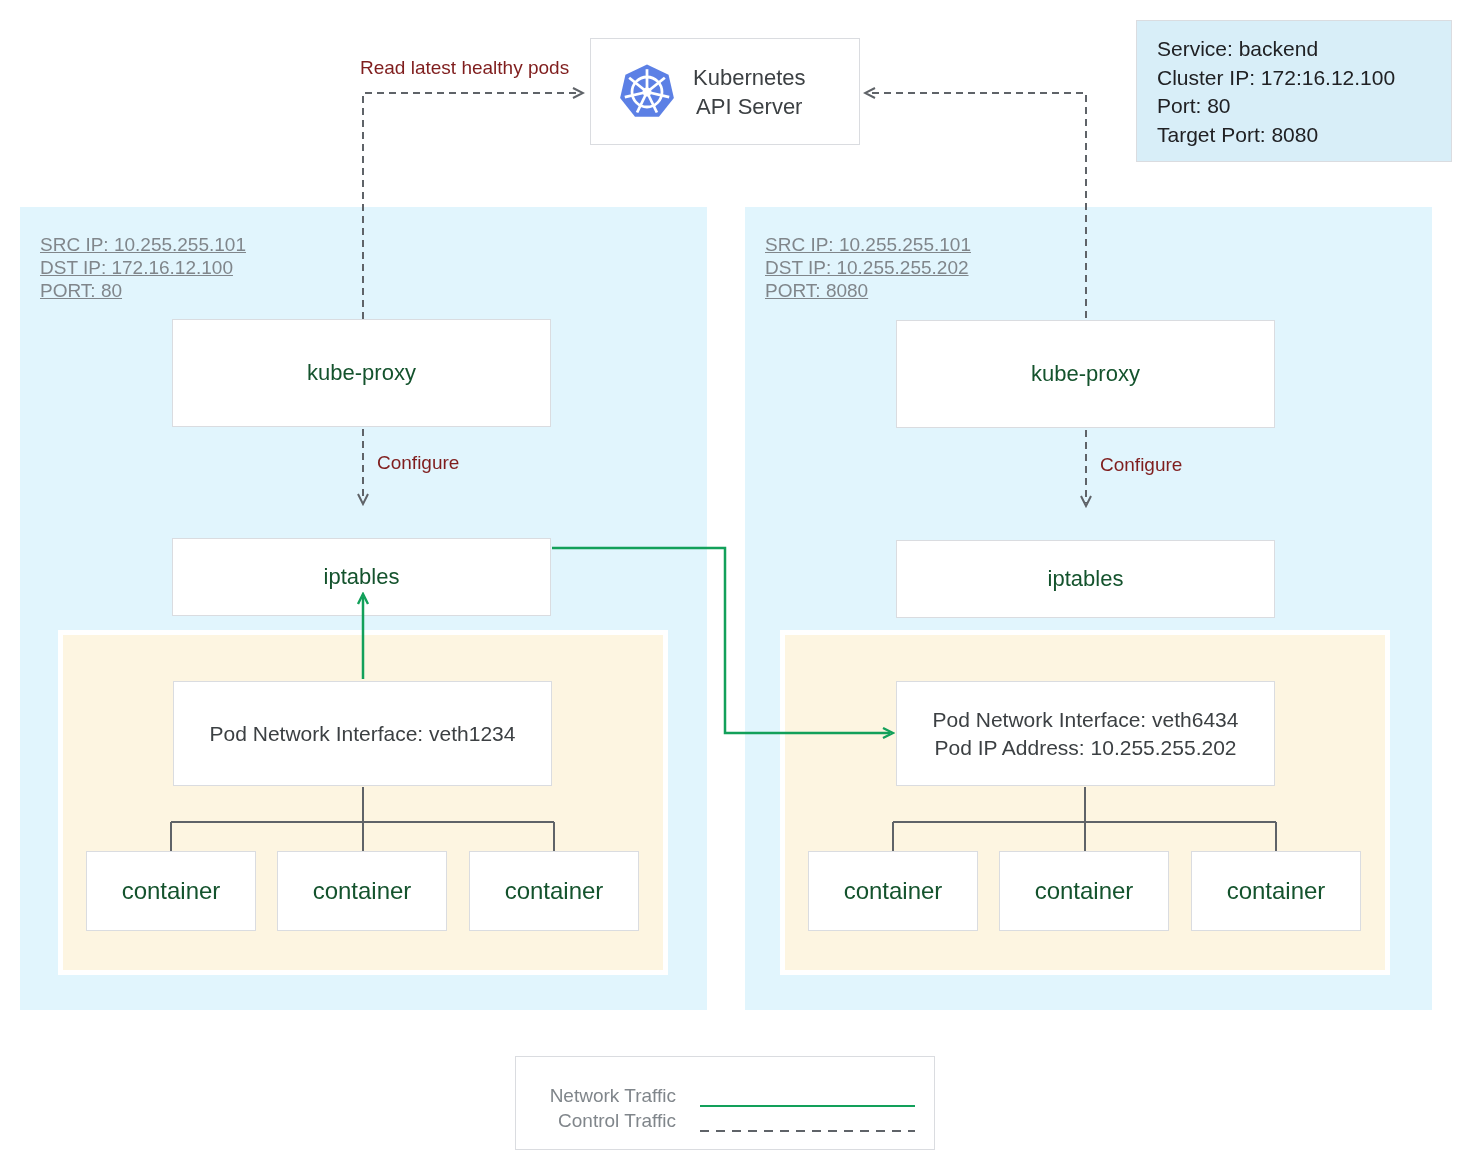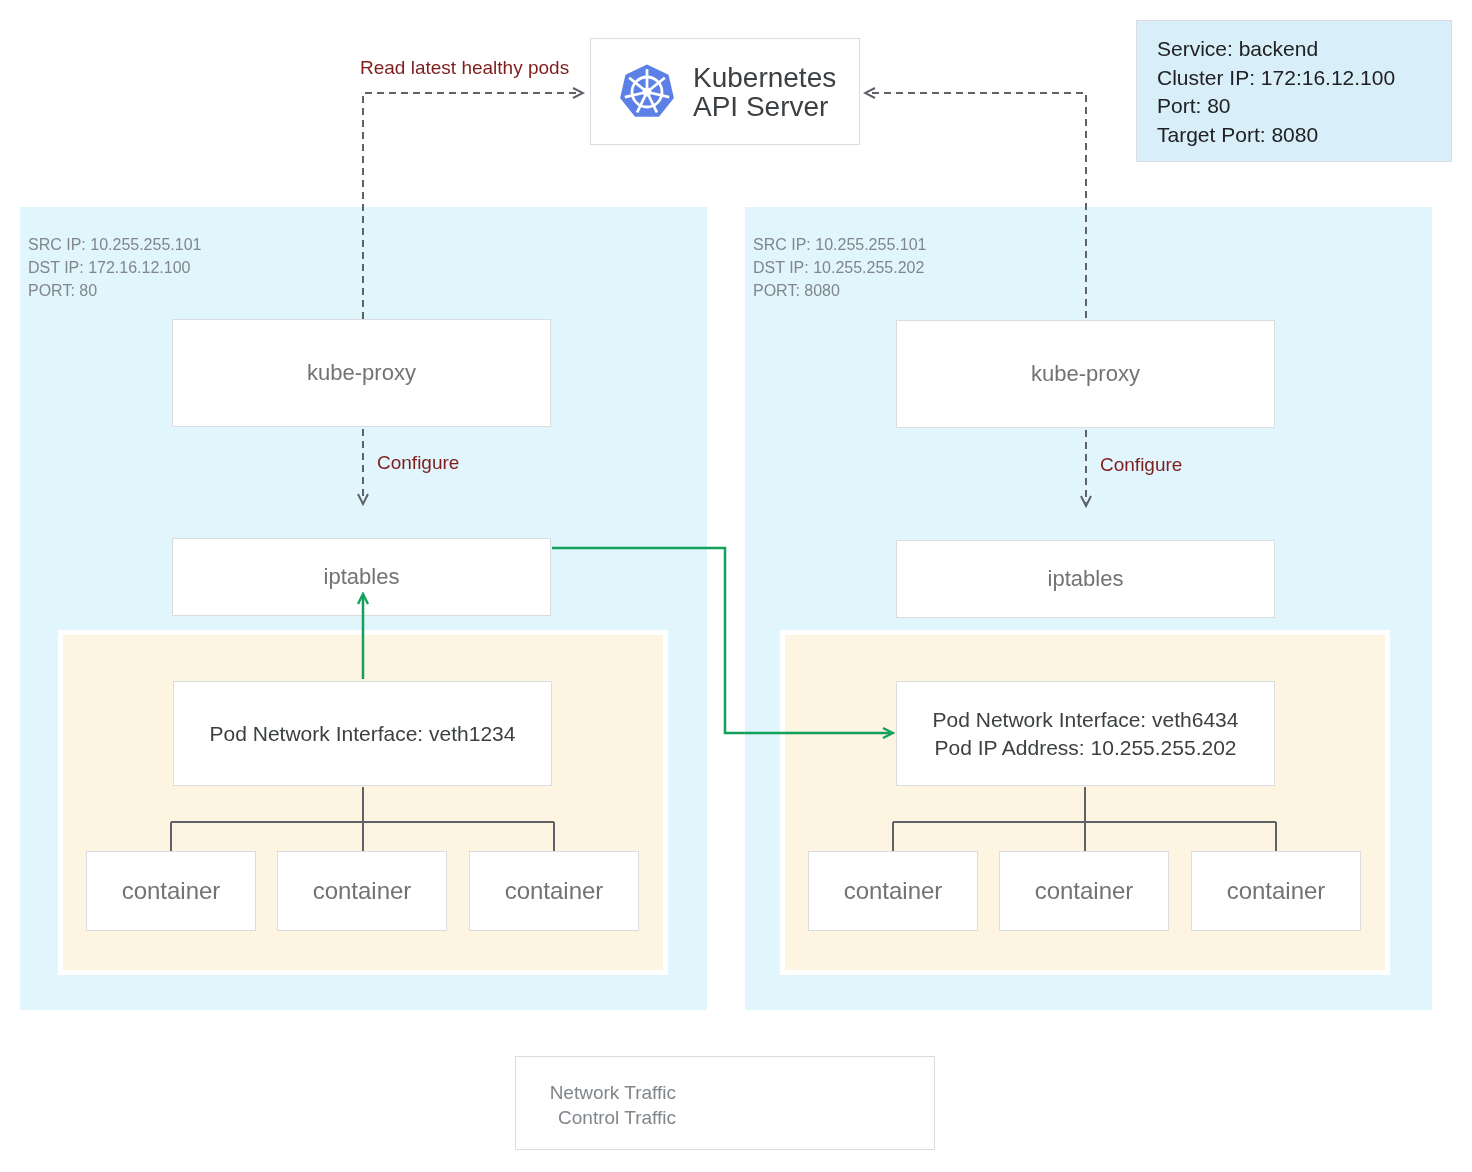--- a/index.html
+++ b/index.html
@@ -7,42 +7,42 @@
   .canvas {
     position:relative; width:1472px; height:1172px; background:#ffffff;
     font-family:"Liberation Sans", sans-serif; overflow:hidden;
   }
   
   .api-box {
     position:absolute; left:590px; top:38px; width:270px; height:107px;
     background:#ffffff; border:1px solid #dadce0;
     display:flex; align-items:center; gap:15px; padding-left:25px;
   }
-  .api-text { font-size:28px; color:#3c4043; line-height:29px; }
+  .api-text { font-size:22px; color:#3c4043; line-height:29px;text-align:center; }
   .k8s-logo { width:62px; height:60px; flex:0 0 auto; }
 
   .service-box {
     position:absolute; left:1136px; top:20px; width:316px; height:142px;
     background:#d8eef8; border:1px solid #dadce0; padding:14px 9px 0 20px;
   }
   .service-line { font-size:21px; color:#202124; line-height:28.5px; }
 
   .float-label { position:absolute; font-size:19px; color:#7f1d1d; }
   .read-latest { left:360px; top:57px; }
 
   
   .node { position:absolute; top:207px; width:687px; height:803px; background:#e1f5fd; }
   .node-left  { left:20px; }
   .node-right { left:745px; }
-  .meta { position:absolute; left:8px; top:26px; font-size:16px; line-height:23px; color:#80868b; }
+  .meta { position:absolute; left:20px; top:26px; font-size:19px; line-height:23px; color:#80868b;text-decoration:underline; }
 
   .wbox {
     position:absolute; background:#ffffff; border:1px solid #dadce0;
     display:flex; align-items:center; justify-content:center;
-    color:#737373; font-size:22px;
+    color:#14532d; font-size:22px;
   }
   .kube-proxy { left:152px; top:112px; width:379px; height:108px; }
   .node-right .kube-proxy { left:151px; top:113px; }
   .iptables   { left:152px; top:303px; width:379px; height:78px;margin-top:28px; }
   .node-right .iptables { left:151px; top:305px; }
 
   .configure { position:absolute; left:357px; top:245px; }
   .node-right .configure { left:355px; top:247px; }
 
   .pod {
@@ -63,21 +63,21 @@
   .container-box {
     position:absolute; top:216px; width:170px; height:80px; font-size:24px;
   }
   .c1 { left:23px; } .c2 { left:214px; } .c3 { left:406px; }
 
   
   .legend {
     position:absolute; left:515px; top:1056px; width:420px; height:94px;
     background:#ffffff; border:1px solid #dadce0; padding-top:25px;
   }
-  .legend-row { display:flex; align-items:flex-start; gap:24px; height:25px;flex-direction:column; }
+  .legend-row { display:flex; align-items:flex-end; gap:24px; height:25px; }
   .legend-label { width:160px; text-align:right; color:#80868b; font-size:19px; }
   .legend-line { width:215px; height:2px; }
   .legend-line.solid  { background:#12a05a; }
   .legend-line.dashed { background:repeating-linear-gradient(90deg,#5f6368 0 9px,transparent 9px 16px); }
 
   .overlay { position:absolute; left:0; top:0; z-index:10; pointer-events:none; }
 </style>
 </head>
 <body>
 

